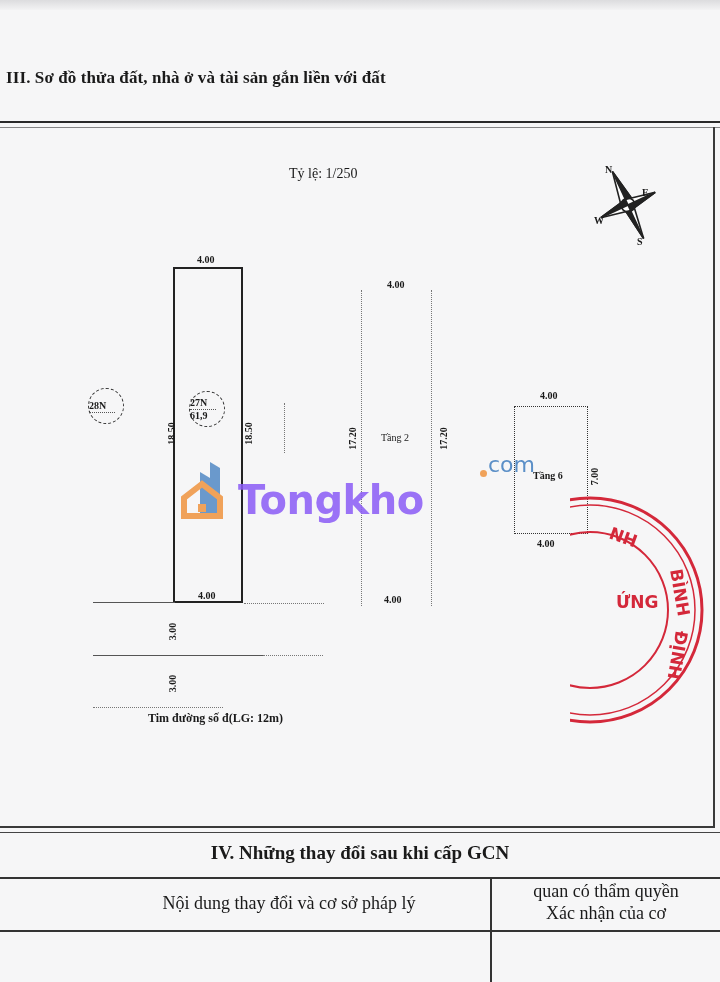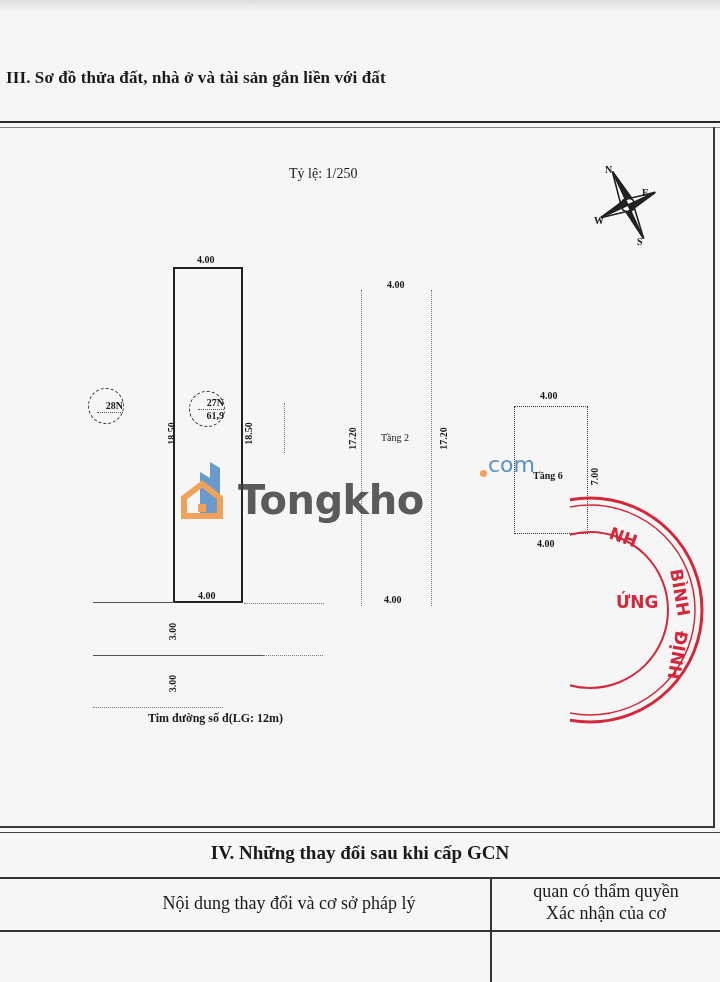--- a/index.html
+++ b/index.html
@@ -19,33 +19,33 @@
   .rule-sec4-top { left: 0; top: 832px; width: 720px; height: 1px; background: #444; }
   .scale { left: 289px; top: 142px; font-size: 14px; font-weight: normal; white-space: nowrap; margin-top: 24px; }
 
   
   .compass { left: 588px; top: 160px; width: 80px; height: 90px; }
 
   
   .parcel { left: 173px; top: 267px; width: 70px; height: 336px; border: 2px solid #222; box-sizing: border-box; }
   .dim { font-size: 10px; font-weight: bold; white-space: nowrap; }
   .vdim { transform: rotate(-90deg); transform-origin: center; }
-  .circle-label { border: 1.5px dashed #333; border-radius: 50%; width: 36px; height: 36px; display:flex; flex-direction:column; align-items:flex-end; justify-content:center; font-size: 10px; font-weight: bold; box-sizing: border-box; line-height: 12px; }
+  .circle-label { border: 1.5px dashed #333; border-radius: 50%; width: 36px; height: 36px; display:flex; flex-direction:column; align-items:flex-start; justify-content:center; font-size: 10px; font-weight: bold; box-sizing: border-box; line-height: 12px; }
 
   .dotline-v { width: 0; border-left: 1.5px dotted #777; }
   .dotline-h { height: 0; border-top: 1.5px dotted #777; }
   .solid-h { height: 0; border-top: 1.5px solid #555; }
 
   .tang3 { left: 514px; top: 406px; width: 74px; height: 128px; border: 1.5px dotted #333; box-sizing: border-box; }
 
   .road-label { left: 148px; top: 711px; font-size: 12px; font-weight: bold; white-space: nowrap; }
 
   
   .wm { left: 180px; top: 456px; height: 70px; display:flex; align-items:flex-end; opacity: 0.85; }
-  .wm-tongkho { font-family: "DejaVu Sans", sans-serif; font-size: 40px; font-weight: bold; color: #404040; letter-spacing: -0.5px; line-height: 52px; }
+  .wm-tongkho { font-family: "DejaVu Sans", sans-serif; font-size: 40px; font-weight: bold; color: #8b5cf6; letter-spacing: -0.5px; line-height: 52px; }
   .wm-bds { font-family: "DejaVu Sans", sans-serif; font-size: 40px; font-weight: bold; color: #5b8fc7; line-height: 52px; }
   .wm-com { left: 480px; top: 452px; font-family: "DejaVu Sans", sans-serif; font-size: 22px; color: #5b8fc7; }
   .wm-dot { left: 480px; top: 470px; width: 7px; height: 7px; border-radius: 50%; background: #f0a25a; }
 
   
   .stamp { left: 570px; top: 490px; width: 150px; height: 240px; overflow: hidden; }
 
   
   .sec4-title { left: 0; width: 720px; top: 842px; text-align: center; font-size: 19px; font-weight: bold; }
   .tbl-line-top { left: 0; top: 877px; width: 720px; height: 2px; background: #333; }

